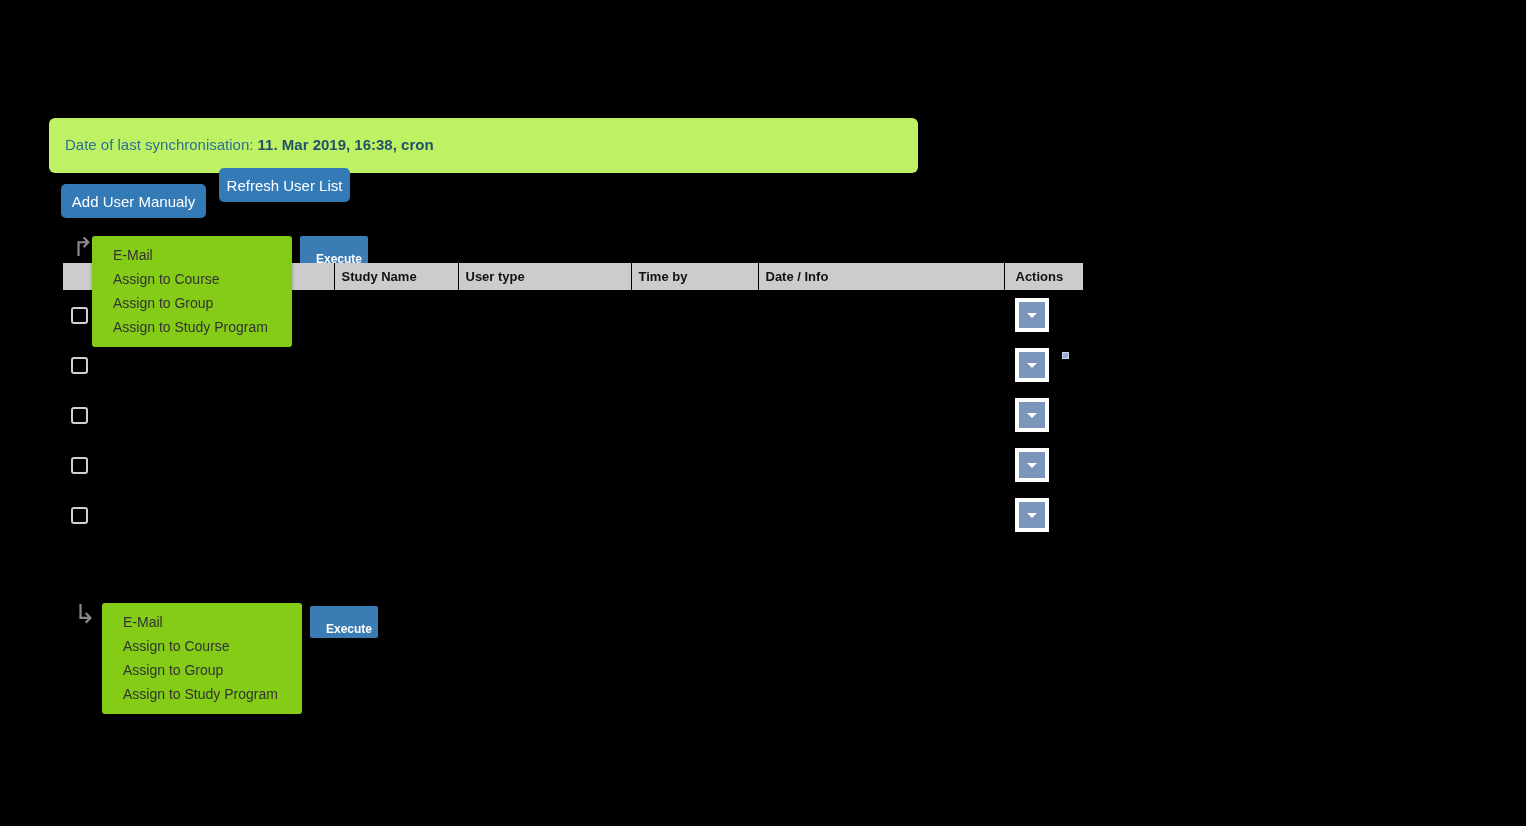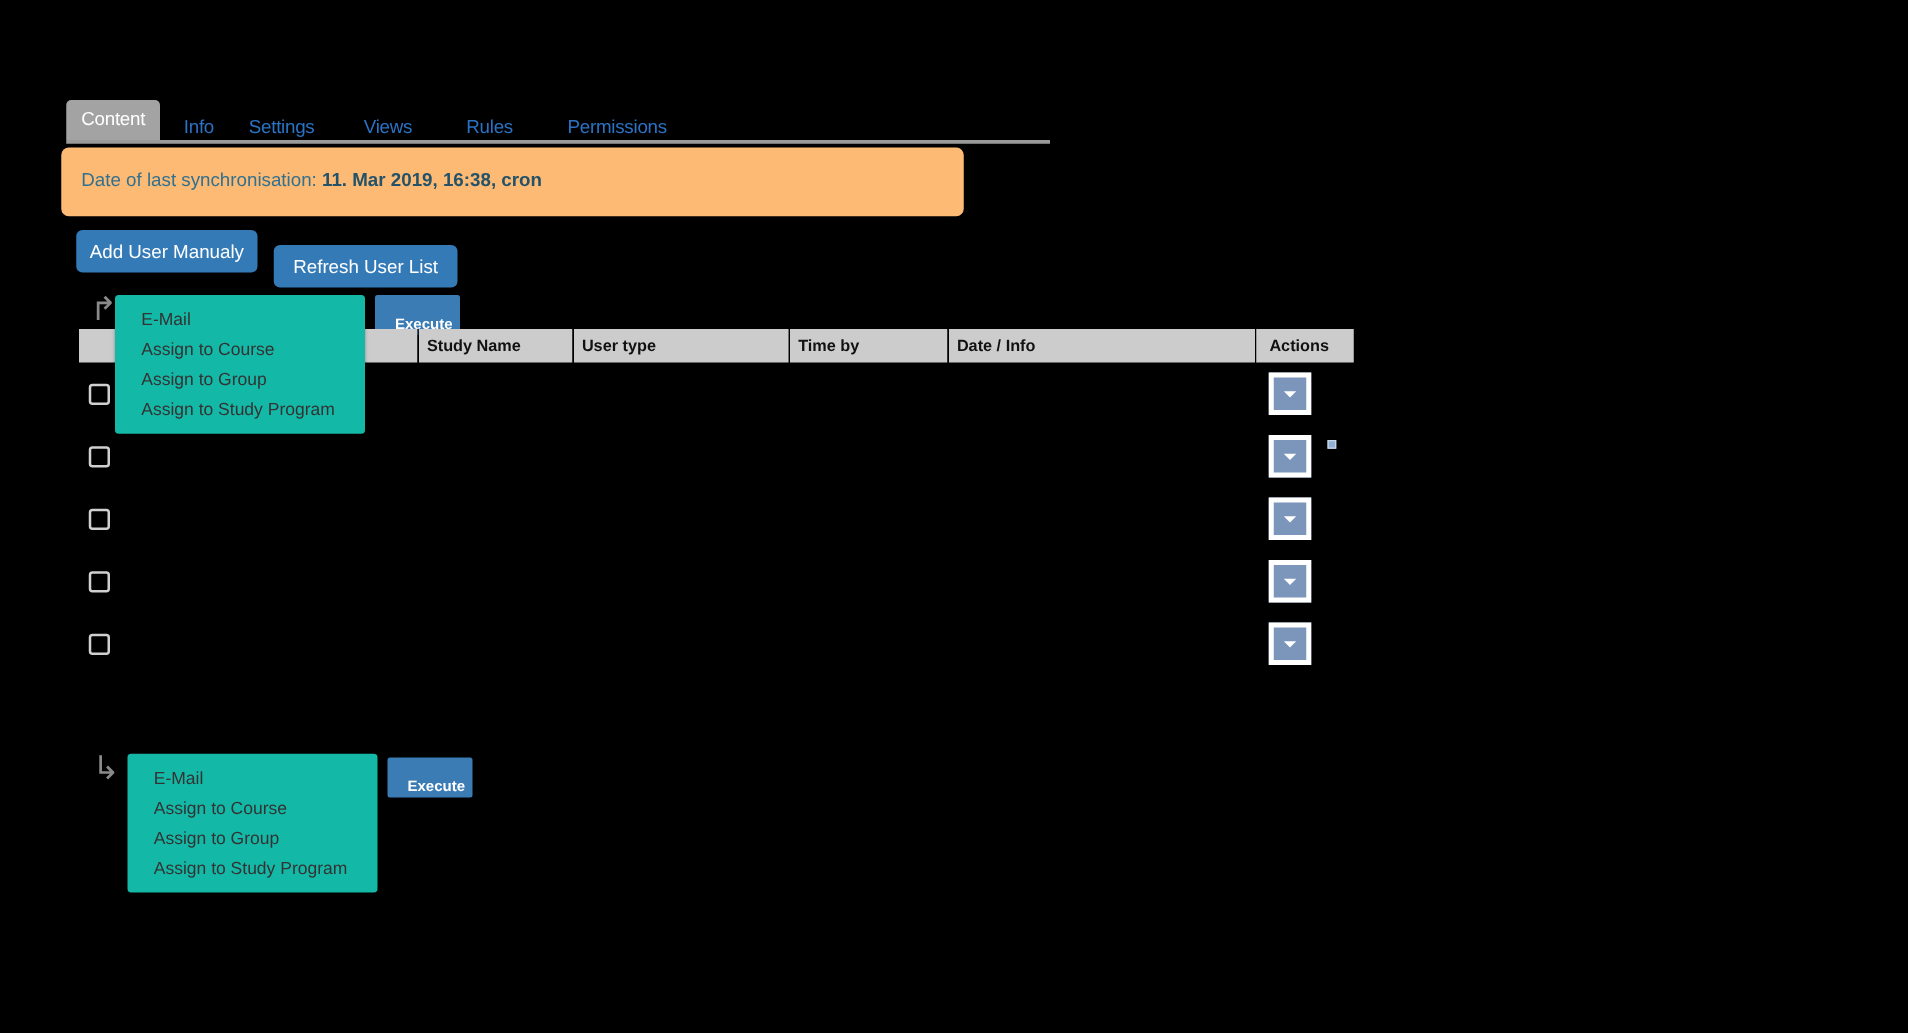--- a/index.html
+++ b/index.html
@@ -45,23 +45,23 @@
     border-radius: 4px 4px 0 0;
     bottom: 0;
     font-size: 15px;
   }
 
   
   .alert {
     position: absolute;
     left: 49px;
     top: 118px;
-    width: 722px;
+    width: 869px;
     height: 55px;
-    background: #fdba74;
+    background: #bef264;
     border-radius: 6px;
     box-sizing: border-box;
   }
   .alert-text {
     position: absolute;
     left: 16px;
     top: 18px;
     font-size: 15px;
     color: #31708f;
     white-space: nowrap;
@@ -79,21 +79,21 @@
     border: none;
     border-radius: 5px;
     font-size: 15px;
     font-family: "Liberation Sans", sans-serif;
     cursor: pointer;
     padding: 0;
     text-align: center;
     white-space: nowrap;
   }
   #add-user-btn { left: 61px; top: 184px; width: 145px; height: 34px; }
-  #refresh-btn  { left: 219px; top: 196px; width: 147px; height: 34px; }
+  #refresh-btn  { left: 219px; top: 168px; width: 131px; height: 34px; }
 
   
   .btn-execute {
     position: absolute;
     background: #3b7cb5;
     color: #ffffff;
     border: none;
     border-radius: 2px;
     font-size: 12px;
     font-weight: bold;
@@ -113,21 +113,21 @@
     font-size: 26px;
     line-height: 1;
     user-select: none;
   }
   #bulk-arrow-top    { left: 72px; top: 234px; }
   #bulk-arrow-bottom { left: 74px; top: 601px; }
 
   
   .dropdown-menu {
     position: absolute;
-    background: #14b8a6;
+    background: #84cc16;
     border-radius: 3px;
     box-shadow: 0 1px 3px rgba(0,0,0,0.35);
     padding: 7px 0 8px 0;
     box-sizing: border-box;
     z-index: 40;
   }
   #dropdown-top    { left: 92px;  top: 236px; width: 200px; }
   #dropdown-bottom { left: 102px; top: 603px; width: 200px; }
   .dropdown-item {
     font-size: 14px;
@@ -220,28 +220,20 @@
     background: #93b0d4;
     border: 1px solid #c5d6ea;
     box-sizing: border-box;
   }
 </style>
 </head>
 <body>
 
 <div id="root">
 
-  <div class="tabbar">
-      <div class="tab active" style="left: 0px;">Content</div>
-      <div class="tab" style="left: 94px;">Info</div>
-      <div class="tab" style="left: 146px;">Settings</div>
-      <div class="tab" style="left: 238px;">Views</div>
-      <div class="tab" style="left: 320px;">Rules</div>
-      <div class="tab" style="left: 401px;">Permissions</div>
-    </div>
 
   <div class="alert">
     <div class="alert-text">
       <span>Date of last synchronisation:</span>
       <b>11. Mar 2019, 16:38, cron</b>
     </div>
   </div>
 
   <button class="btn-primary" id="add-user-btn">Add User Manualy</button>
   <button class="btn-primary" id="refresh-btn">Refresh User List</button>

